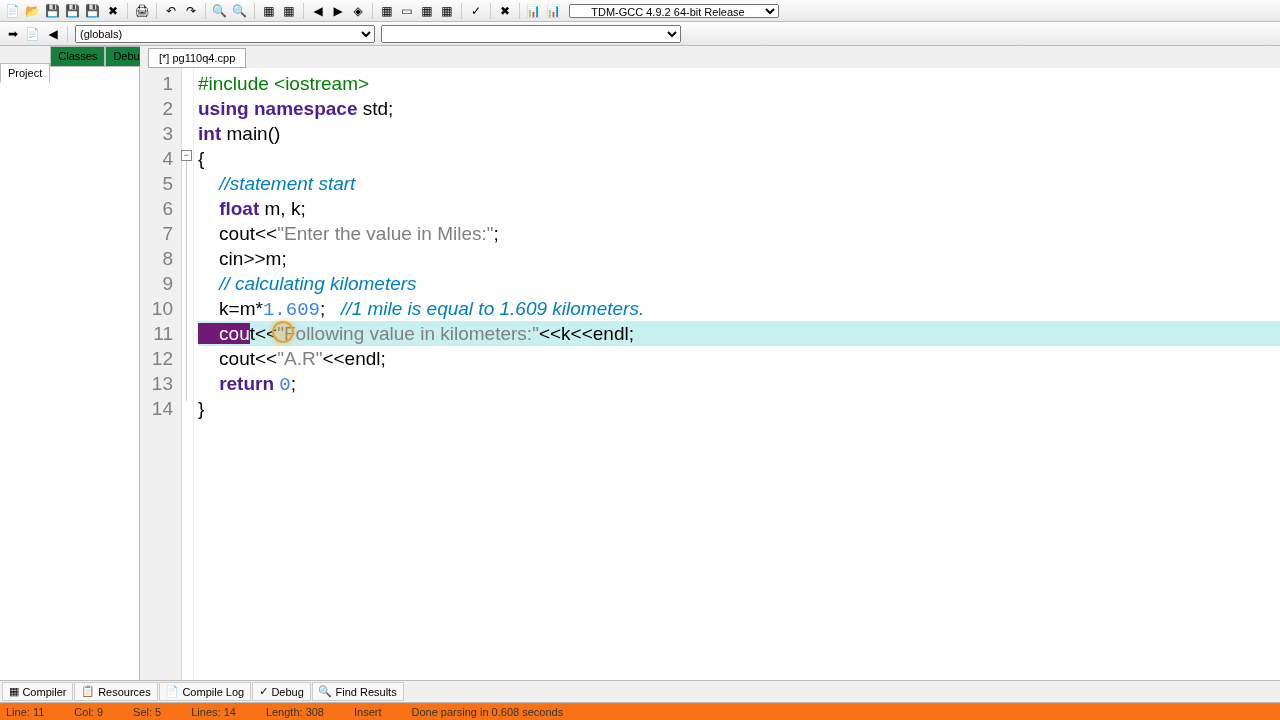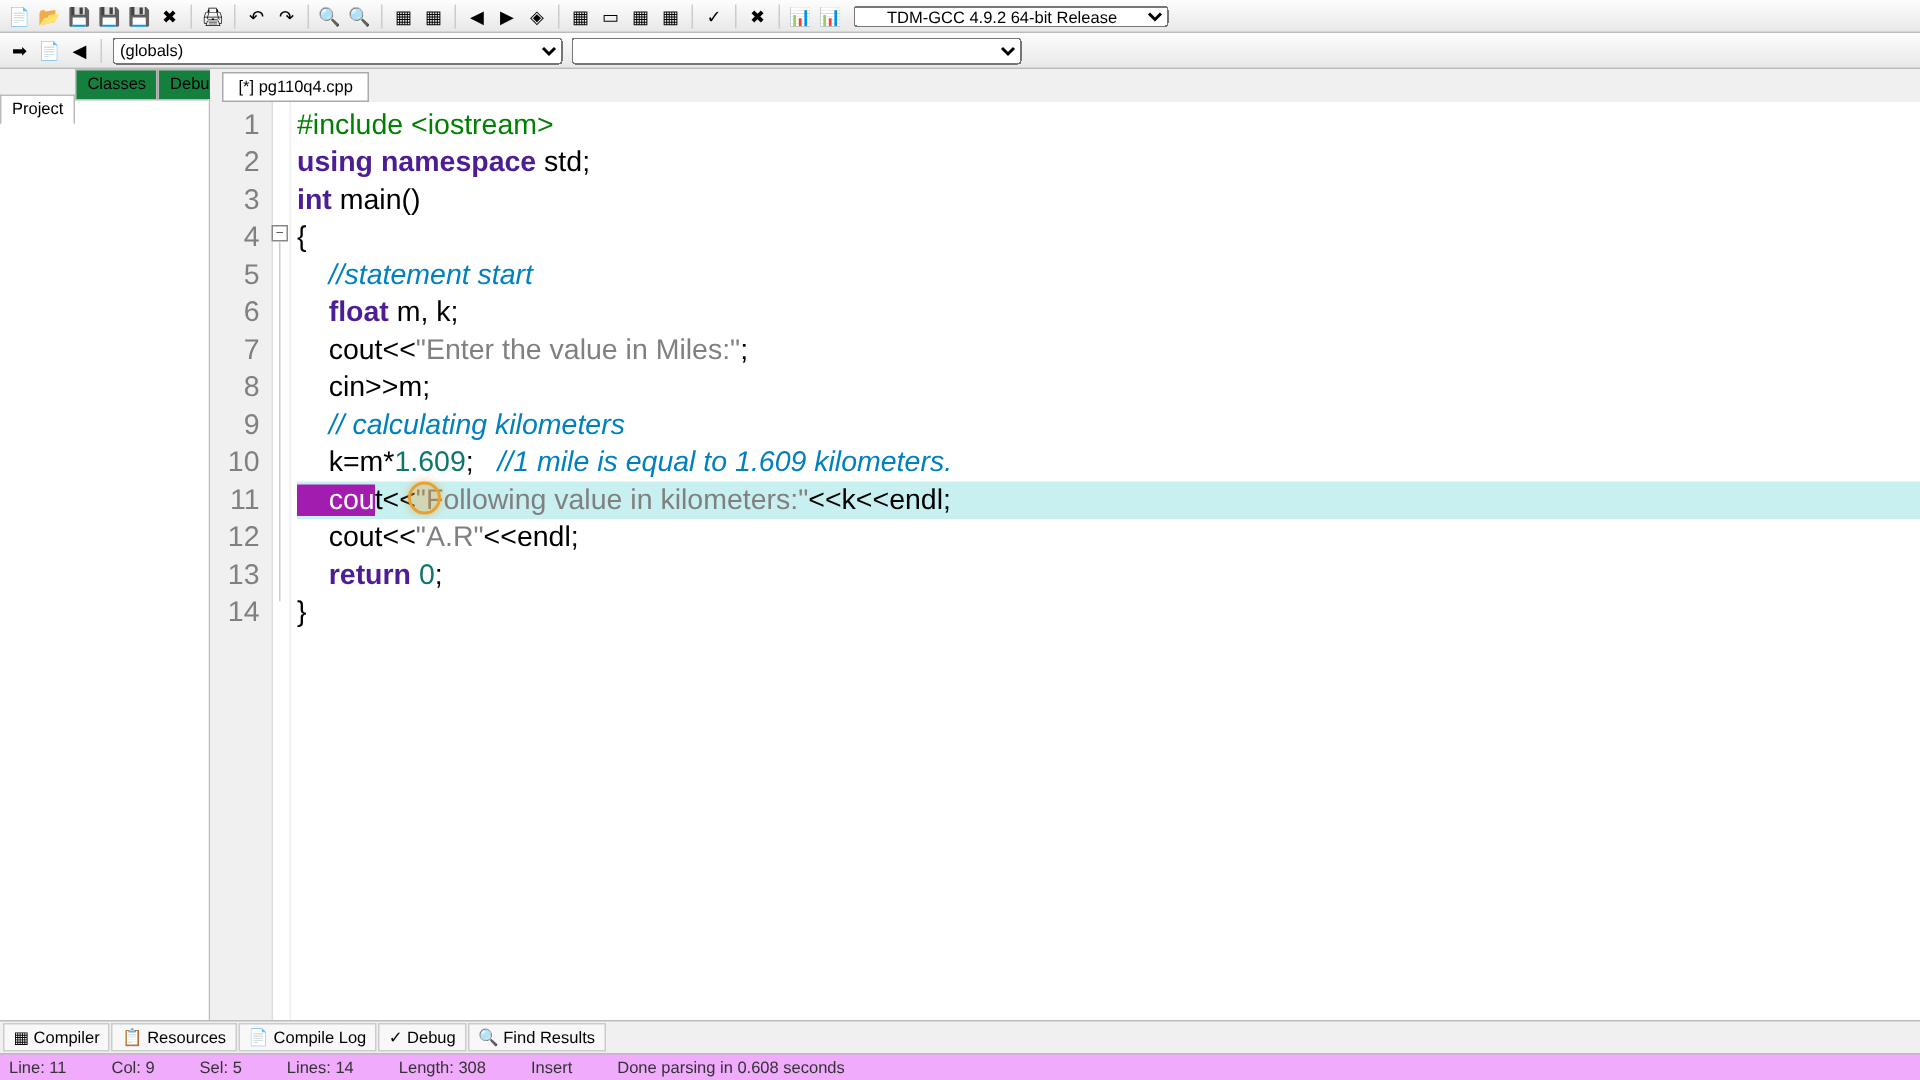--- a/index.html
+++ b/index.html
@@ -22,31 +22,31 @@
 .file-tab { padding: 3px 10px; font-size: 11px; border: 1px solid #aaa; background: #fff; cursor: pointer; }
 .code-area { flex: 1; display: flex; font-family: 'Consolas', 'Courier New', monospace; font-size: 19px; background: #fff; overflow: hidden; position: relative; }
 .gutter { background: #f0f0f0; color: #808080; text-align: right; padding: 3px 8px 3px 6px; border-right: 1px solid #ddd; user-select: none; min-width: 42px; }
 .gutter-line { height: 25px; line-height: 25px; }
 .fold-col { width: 12px; background: #fff; border-right: 1px solid #eee; position: relative; }
 .fold-mark { position: absolute; left: -1px; width: 11px; height: 11px; border: 1px solid #888; background: #fff; font-size: 9px; line-height: 9px; text-align: center; color: #555; }
 .fold-line { position: absolute; left: 4px; width: 1px; background: #ccc; }
 .code-lines { flex: 1; padding: 3px 0 3px 4px; position: relative; }
 .code-line { height: 25px; line-height: 25px; white-space: pre; }
 .highlight-line { background: #c8f0f0; }
-.selection { background: #a21caf; color: #fff; }
+.selection { background: #701a75; color: #fff; }
 .cursor-mark { position: absolute; border: 2px solid #e8a030; border-radius: 50%; width: 22px; height: 22px; background: rgba(232,160,48,0.3); box-shadow: 0 0 6px rgba(232,160,48,0.6); }
 .kw { color: #4c1d95; font-weight: bold; }
 .str { color: #808080; }
 .com { color: #0080c0; font-style: italic; }
-.num { color: #0f766e; }
+.num { color: #3b82f6; font-family: Liberation Mono, monospace; }
 .pre { color: #008000; }
 .bottom-tabs { display: flex; background: #f0f0f0; border-top: 1px solid #bbb; height: 22px; align-items: center; padding-left: 2px; gap: 1px; }
 .bottom-tab { display: flex; align-items: center; gap: 3px; padding: 2px 6px; font-size: 11px; border: 1px solid #ccc; background: #f8f8f8; cursor: pointer; }
 .bottom-tab .ic { font-size: 11px; }
-.status-bar { display: flex; background: #f0abfc; border-top: 1px solid #bbb; height: 18px; align-items: center; font-size: 11px; padding: 0 6px; gap: 30px; color: #333; }
+.status-bar { display: flex; background: #f97316; border-top: 1px solid #bbb; height: 18px; align-items: center; font-size: 11px; padding: 0 6px; gap: 30px; color: #333; }
 .status-item { white-space: nowrap; }
 </style>
 </head>
 <body>
 
 <div class="toolbar">
   <div class="tb-btn">📄</div>
   <div class="tb-btn">📂</div>
   <div class="tb-btn">💾</div>
   <div class="tb-btn">💾</div>

